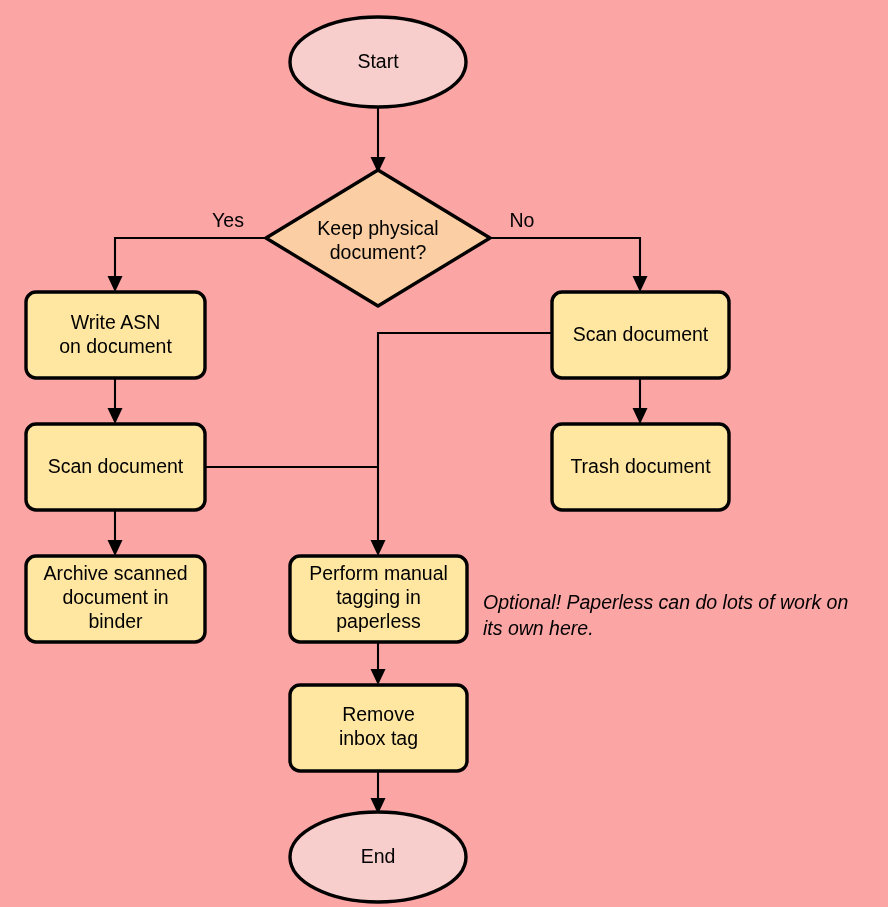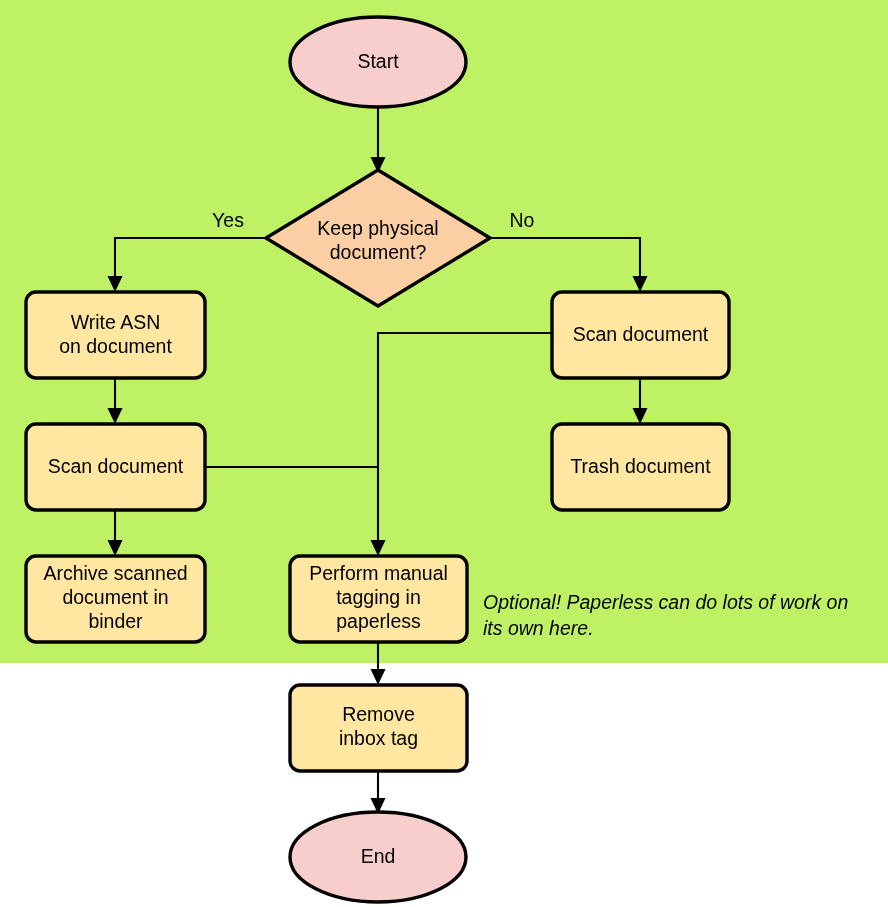--- a/index.html
+++ b/index.html
@@ -9,22 +9,22 @@
   }
   body {
     width: 888px;
     height: 907px;
     font-family: "Liberation Sans", sans-serif;
     overflow: hidden;
   }
   #flowchart-root {
     position: relative;
     width: 888px;
-    height: 663px;
-    background: #bef264;
+    height: 907px;
+    background: #fca5a5;
   }
   svg#flow-svg {
     display: block;
     width: 888px;
     height: 907px;
   }
   .node-shape {
     stroke: #000000;
     stroke-width: 3.4;
     stroke-linejoin: round;

